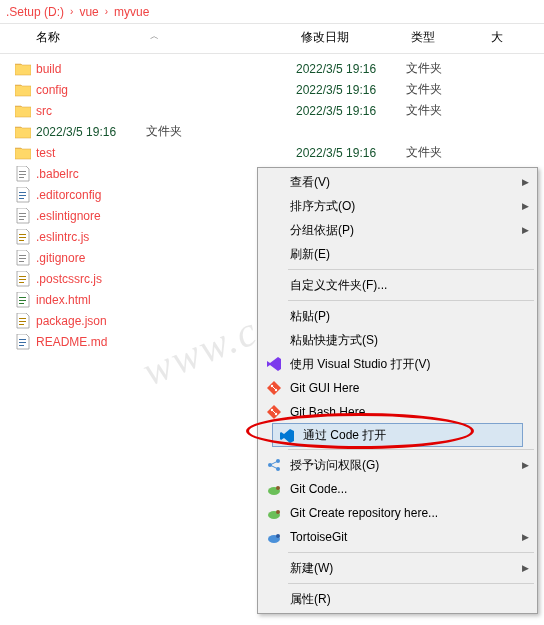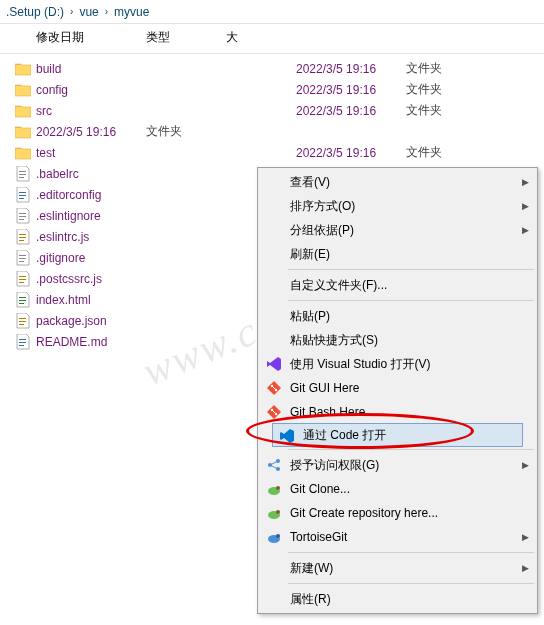--- a/index.html
+++ b/index.html
@@ -1,30 +1,30 @@
 <!DOCTYPE html>
 <html><head>
 <meta charset="utf-8">
 <style>
 *{box-sizing:border-box;margin:0;padding:0;font-family:"Microsoft YaHei","Segoe UI",sans-serif;font-size:12px;color:#000}
 body{background:#fff;width:544px;height:625px;overflow:hidden;position:relative}
 .breadcrumb{display:flex;align-items:center;padding:4px 6px;border-bottom:1px solid #e5e5e5;height:24px}
-.breadcrumb span{color:#0c4a6e}
+.breadcrumb span{color:#ef4444}
 .crumb-sep{margin:0 6px;color:#888;font-size:10px}
 .header-row{display:flex;align-items:center;padding:4px 10px 6px 36px;border-bottom:1px solid #e5e5e5;color:#444;height:30px;position:relative}
 .header-row .sort-ind{position:absolute;left:150px;top:6px;color:#777;font-size:9px}
 .col-name{flex:0 0 265px}
 .col-date{flex:0 0 110px}
 .col-type{flex:0 0 80px}
 .col-size{flex:1}
 .file-list{padding-top:4px}
 .item{display:flex;align-items:center;height:21px;padding-left:14px}
 .item .ico{width:18px;height:16px;display:flex;align-items:center;justify-content:center;margin-right:4px}
-.item .label{flex:0 0 260px;color:#701a75}
-.item .date{flex:0 0 110px;color:#701a75}
+.item .label{flex:0 0 260px;color:#ef4444}
+.item .date{flex:0 0 110px;color:#14532d}
 .item .type{flex:0 0 80px;color:#404040}
 .folder-ico svg,.file-ico svg{display:block}
 .context-menu{position:absolute;left:257px;top:167px;width:281px;background:#f0f0f0;border:1px solid #a0a0a0;box-shadow:2px 2px 4px rgba(0,0,0,0.25);padding:2px}
 .menu-item{display:flex;align-items:center;height:24px;padding-left:30px;padding-right:18px;position:relative}
 .menu-item.hover{background:#d8e6f2;border:1px solid #7da2ce;height:24px;margin:-1px 12px}
 .menu-item .mico{position:absolute;left:5px;top:3px;width:18px;height:18px;display:flex;align-items:center;justify-content:center}
 .menu-item .arrow{position:absolute;right:6px;top:7px;color:#555;font-size:9px}
 .menu-sep{height:1px;background:#d0d0d0;margin:3px 1px 3px 28px}
 .watermark{position:absolute;left:130px;top:270px;font-size:42px;color:rgba(0,0,0,0.09);transform:rotate(-22deg);pointer-events:none;font-family:serif;font-style:italic;letter-spacing:2px}
 .red-ellipse{position:absolute;left:246px;top:413px;width:228px;height:36px;border:3px solid #e00000;border-radius:50%;pointer-events:none}
@@ -35,20 +35,21 @@
 <div class="breadcrumb">
   <span>.Setup (D:)</span>
   <span class="crumb-sep">›</span>
   <span>vue</span>
   <span class="crumb-sep">›</span>
   <span>myvue</span>
 </div>
 
 <div class="header-row">
   <span class="sort-ind">︿</span>
+  <span class="col-name">名称</span>
   <span class="col-date">修改日期</span>
   <span class="col-type">类型</span>
   <span class="col-size">大</span>
 </div>
 
 <div class="file-list" id="file-list">
     <div class="item">
       <span class="ico folder-ico">
         <svg width="16" height="14" viewBox="0 0 16 14">
           <path d="M0 2 L6 2 L7 3 L16 3 L16 13 L0 13 Z" fill="#ffd868" stroke="#d9a23a" stroke-width="0.5"></path>
@@ -284,21 +285,21 @@
       <span>授予访问权限(G)</span>
       <span class="arrow">▶</span>
     </div>
     <div class="menu-item">
       <span class="mico">
         <svg width="16" height="16" viewBox="0 0 16 16">
           <ellipse cx="8" cy="10" rx="6" ry="4" fill="#6bbf59"></ellipse>
           <circle cx="12" cy="7" r="2" fill="#8b5a2b"></circle>
         </svg>
       </span>
-      <span>Git Clone...</span>
+      <span>Git Code...</span>
     </div>
     <div class="menu-item">
       <span class="mico">
         <svg width="16" height="16" viewBox="0 0 16 16">
           <ellipse cx="8" cy="10" rx="6" ry="4" fill="#6bbf59"></ellipse>
           <circle cx="12" cy="7" r="2" fill="#8b5a2b"></circle>
         </svg>
       </span>
       <span>Git Create repository here...</span>
     </div>

